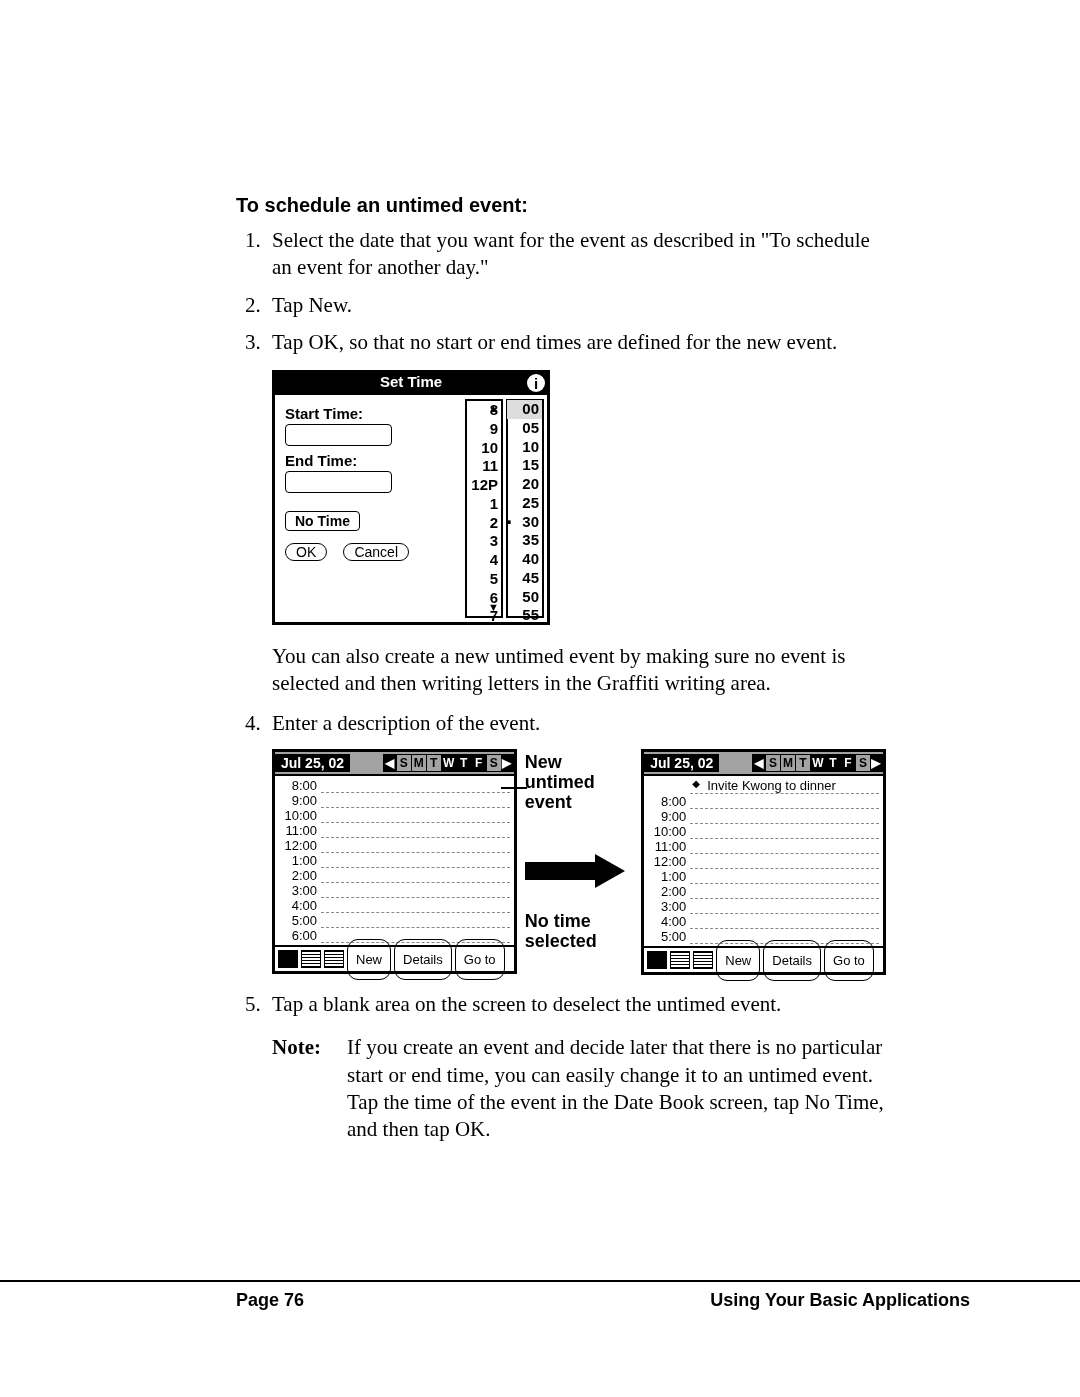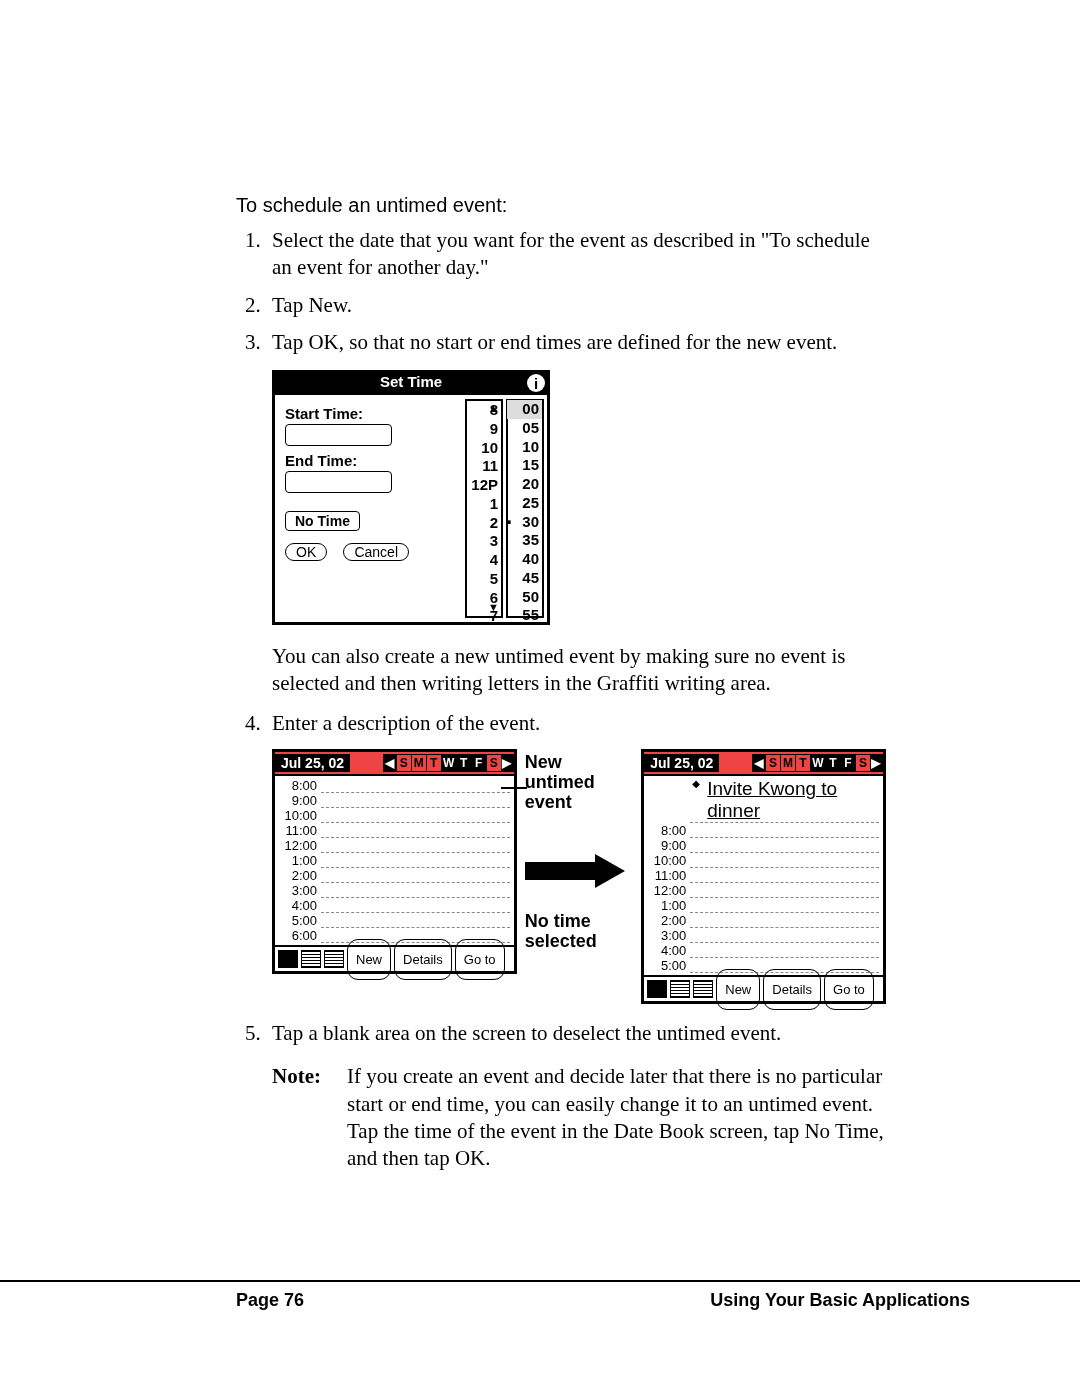--- a/index.html
+++ b/index.html
@@ -1,18 +1,18 @@
 <!DOCTYPE html>
 <html><head>
 <meta charset="utf-8">
 <style>
   body{margin:0;background:#fff;font-family:"Times New Roman",serif;color:#000}
   .page{width:1080px;height:1397px;box-sizing:border-box;padding:60px 0 0 0;position:relative}
   .content{margin-left:236px;width:650px}
-  .heading{font-family:Arial,Helvetica,sans-serif;font-weight:normal;font-size:20px;margin-top:134px;margin-bottom:10px}
+  .heading{font-family:Arial,Helvetica,sans-serif;font-weight:bold;font-size:20px;margin-top:134px;margin-bottom:10px}
   ol.steps{margin:0;padding-left:30px;font-size:21px;line-height:1.3}
   ol.steps>li{margin-bottom:10px;padding-left:6px}
 
   .fig1{margin:14px auto 18px 36px;width:278px;height:255px;border:3px solid #000;box-sizing:border-box;position:relative;background:#fff}
   .fig1 .title{height:22px;background:#000;color:#fff;font-family:Arial,Helvetica,sans-serif;font-size:15px;font-weight:bold;display:flex;align-items:flex-start;justify-content:center;position:relative}
   .fig1 .title .info{position:absolute;right:2px;top:1px;width:18px;height:18px;background:#fff;color:#000;border-radius:50%;display:flex;align-items:center;justify-content:center;font-size:15px;font-weight:bold}
   .fig1 .body{display:flex;height:227px}
   .fig1 .left{flex:1;padding:6px 4px 0 10px;font-family:Arial,Helvetica,sans-serif;font-size:15px}
   .fig1 .label{font-weight:bold;margin-top:4px}
   .fig1 .field{width:105px;height:20px;border:1px solid #000;border-radius:4px;margin:2px 0 6px 0}
@@ -22,31 +22,31 @@
   .fig1 .col{width:38px;border:2px solid #000;margin:4px 3px 4px 0;display:flex;flex-direction:column;font-family:Arial,Helvetica,sans-serif;font-size:15px;font-weight:bold;text-align:right;padding:0 3px 0 0;box-sizing:border-box;line-height:1.25;position:relative}
   .fig1 .col .arrow{position:absolute;right:2px;font-size:11px}
   .fig1 .sel{background:#ddd}
 
   .tiprow,.noterow{display:flex;margin:16px 0 12px 36px;font-size:21px;line-height:1.3}
   .tiprow .tl,.noterow .tl{font-weight:bold;width:75px;flex-shrink:0}
   .tiprow .tc,.noterow .tc{flex:1}
 
   .fig2wrap{display:flex;align-items:flex-start;margin:12px 0 16px 36px}
   .pda{width:248px;border:3px solid #000;box-sizing:border-box;background:#fff;font-family:Arial,Helvetica,sans-serif}
-  .pda .hdr{height:22px;background:#ef4444;border-bottom:2px solid #000;display:flex;align-items:center;font-size:13px}
+  .pda .hdr{height:22px;background:#a3a3a3;border-bottom:2px solid #000;display:flex;align-items:center;font-size:13px}
   .pda .date{background:#000;color:#fff;font-weight:bold;padding:1px 6px;font-size:14px}
   .pda .nav{margin-left:auto;display:flex;align-items:center;border:1.5px solid #000}
   .pda .nav span{width:14px;text-align:center;border-left:1px solid #000;font-size:12px;font-weight:bold;line-height:16px}
   .pda .nav span.inv{background:#000;color:#fff}
   .pda .nav .arr{width:12px;background:#000;color:#fff;border:0}
   .pda .rows{padding:2px 4px;font-size:13px}
   .pda .row{display:flex;align-items:center}
   .pda .row .t{width:38px;text-align:right;padding-right:4px}
   .pda .row .l{flex:1;border-bottom:1px dashed #888;height:14px}
-  .pda .row .ev{border-bottom:1px dashed #888;flex:1;font-size:19px;text-decoration:underline;padding-left:17px;position:relative}
+  .pda .row .ev{border-bottom:1px dashed #888;flex:1;font-size:13px;padding-left:17px;position:relative}
   .pda .row .ev:before{content:"◆";position:absolute;left:2px;font-size:10px}
   .pda .ftr{border-top:2px solid #000;height:24px;display:flex;align-items:center;padding:0 3px;gap:3px}
   .pda .ftr .ico{width:18px;height:16px;border:1px solid #000;background:#000}
   .pda .ftr .ico2{width:18px;height:16px;border:1px solid #000;background:repeating-linear-gradient(0deg,#000 0 1px,#fff 1px 3px)}
   .pda .ftr .b{border:1.5px solid #000;border-radius:11px;padding:12px 8px;font-size:13px}
 
   .midcol{width:110px;padding:0 8px;font-family:Arial,Helvetica,sans-serif;font-weight:bold;font-size:18px;position:relative}
   .midcol .conn{position:absolute;border-top:2px solid #000;width:26px}
   .midcol .conn1{top:38px;left:-16px}
   .midcol .bigarrow{margin:42px 0 24px 0}

